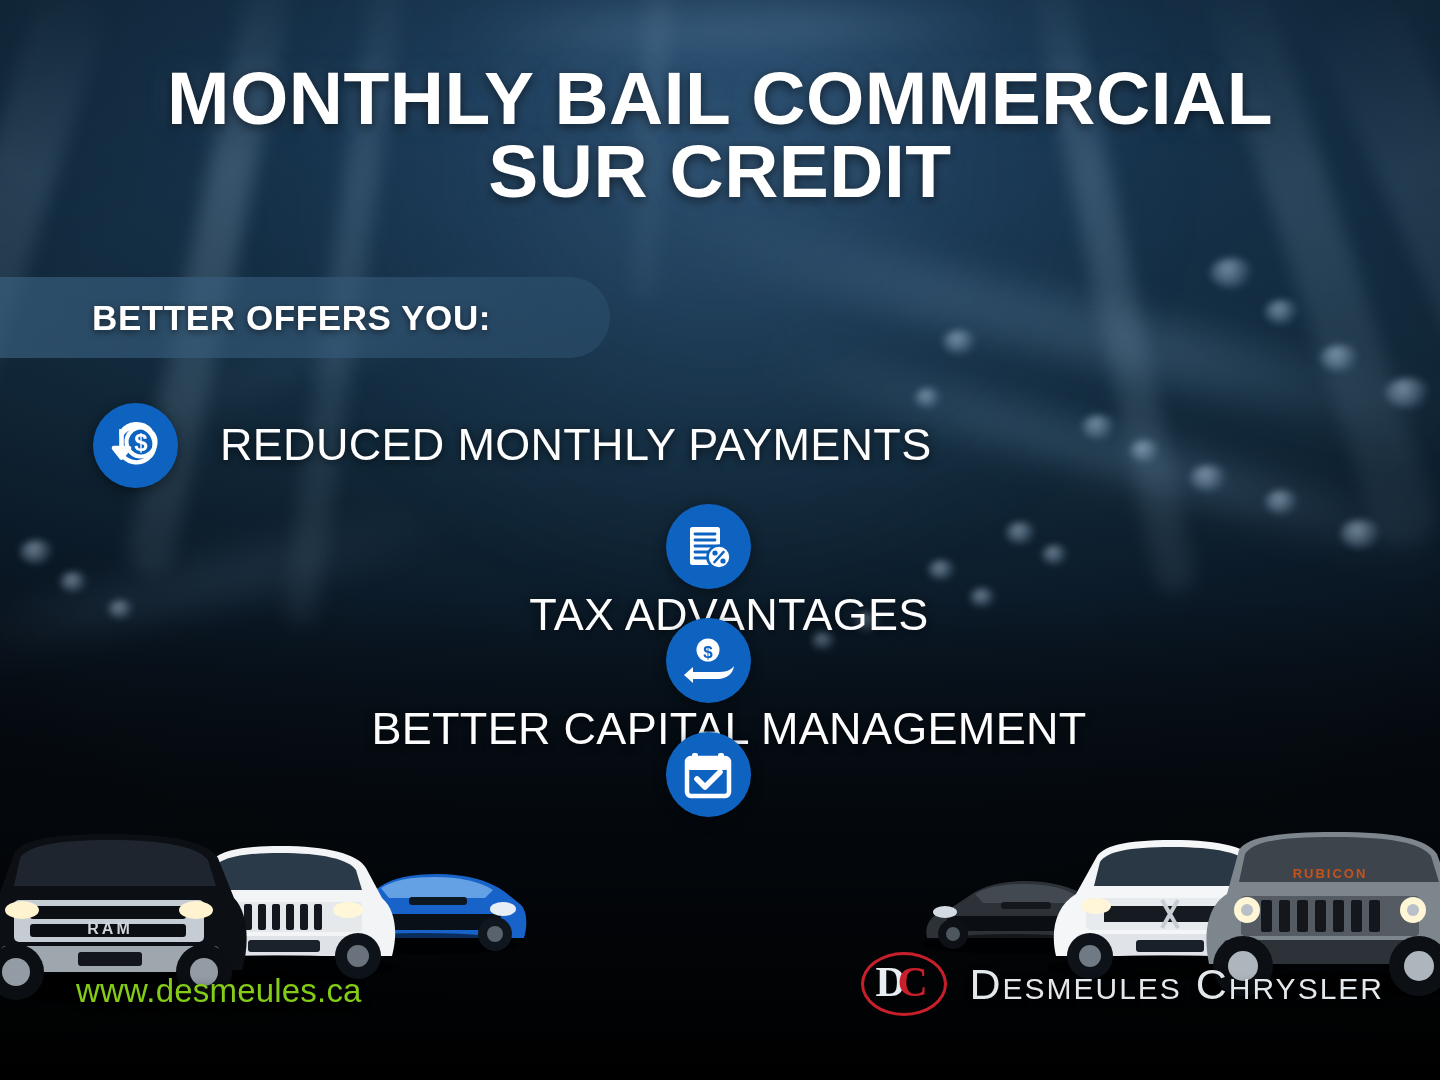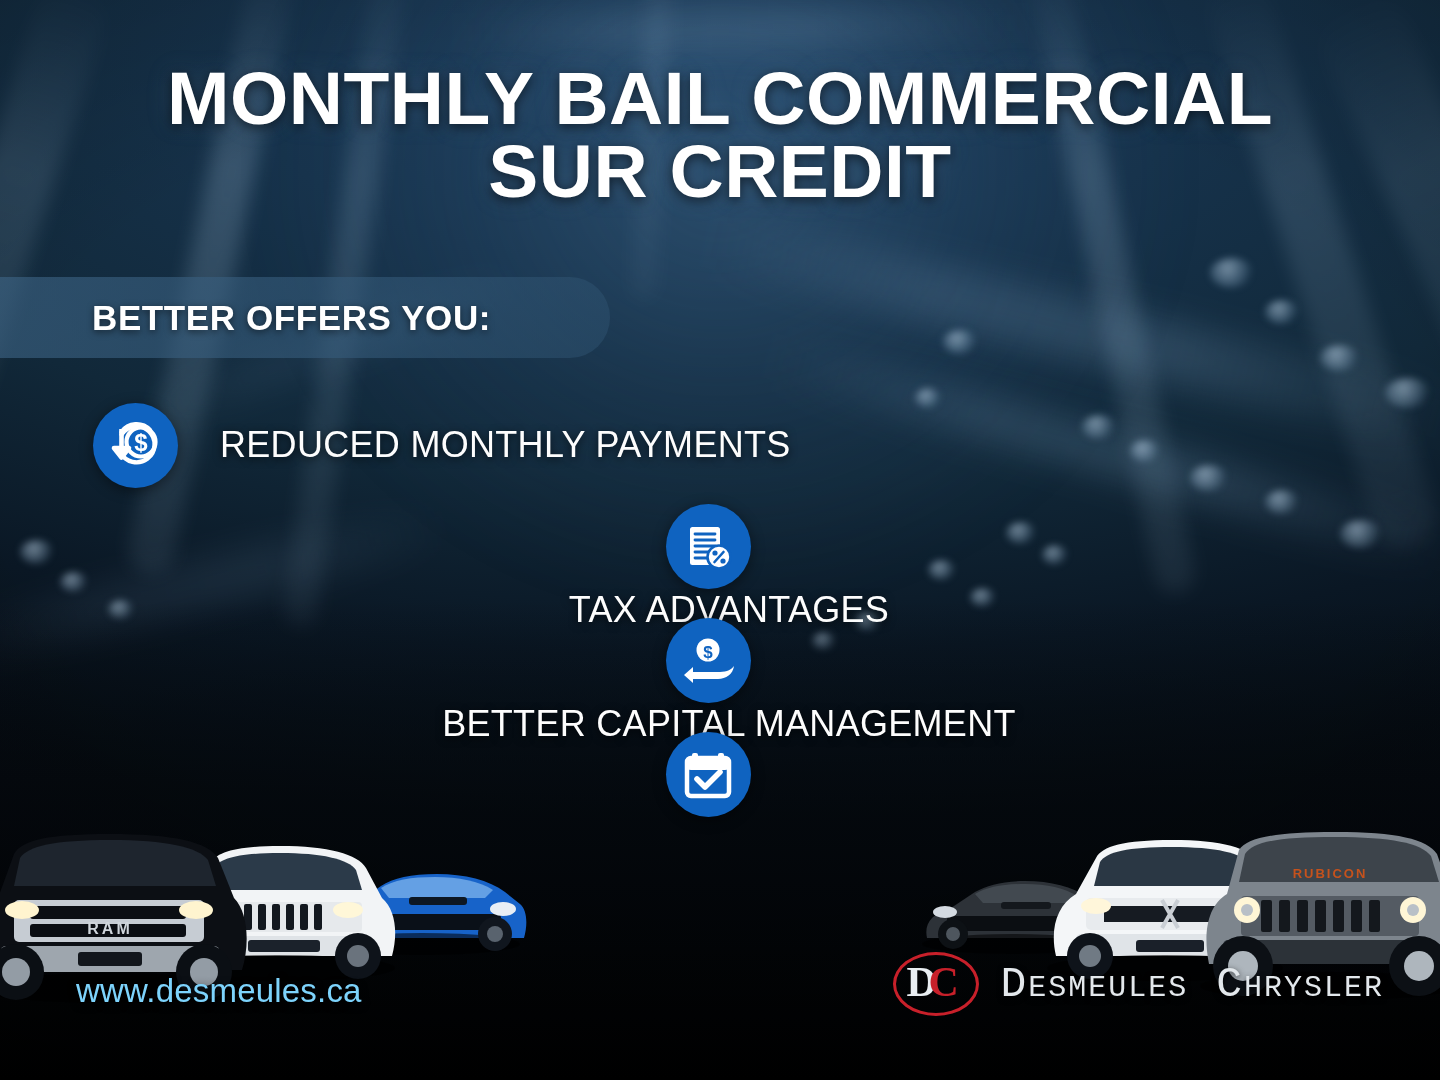--- a/index.html
+++ b/index.html
@@ -121,36 +121,36 @@
     width:85px; height:85px; border-radius:50%;
     background:#0f63c0;
     display:flex; align-items:center; justify-content:center;
     box-shadow:0 3px 14px rgba(0,0,0,.45);
   }
   .ic svg{ display:block; }
 
   .blabel{
     margin-left:42px;
     color:#fdfdfd;
-    font-size:36px;
+    font-size:45px;
     font-weight:400;
     letter-spacing:.3px;
     white-space:nowrap;
     text-shadow:0 2px 9px rgba(0,0,0,.70);
   }
 
   
   .cars{ position:absolute; left:0; right:0; bottom:0; height:260px; }
   .car{ position:absolute; bottom:0; }
   .car svg{ display:block; }
 
   
   .url{
     position:absolute; left:76px; top:972px;
-    color:#7dd3fc; font-size:33px; font-weight:400;
+    color:#84cc16; font-size:33px; font-weight:400;
     letter-spacing:.2px;
     text-shadow:0 2px 8px rgba(0,0,0,.85);
   }
   .logo{
     position:absolute; right:56px; top:952px;
     display:flex; align-items:center; gap:22px;
   }
   .logo-mono{ position:relative; width:86px; height:64px; flex:0 0 auto; }
   .logo-mono .ring{
     position:absolute; inset:0;
@@ -160,21 +160,21 @@
     position:absolute; left:14px; top:9px;
     font-family:"Liberation Serif", serif; font-size:42px; font-weight:bold;
     color:#e9eef2; line-height:1;
   }
   .logo-mono .c{
     position:absolute; left:36px; top:9px;
     font-family:"Liberation Serif", serif; font-size:42px; font-weight:bold;
     color:#c8202a; line-height:1;
   }
   .logo-word{
-    font-family:Liberation Mono, monospace;
+    font-family:Liberation Sans, sans-serif;
     font-size:43px; font-weight:normal;
     color:#e3e8ec;
     letter-spacing:2px;
     font-variant:small-caps;
     text-shadow:0 2px 6px rgba(0,0,0,.8);
     white-space:nowrap;
   }
 </style>
 </head>
 <body>

